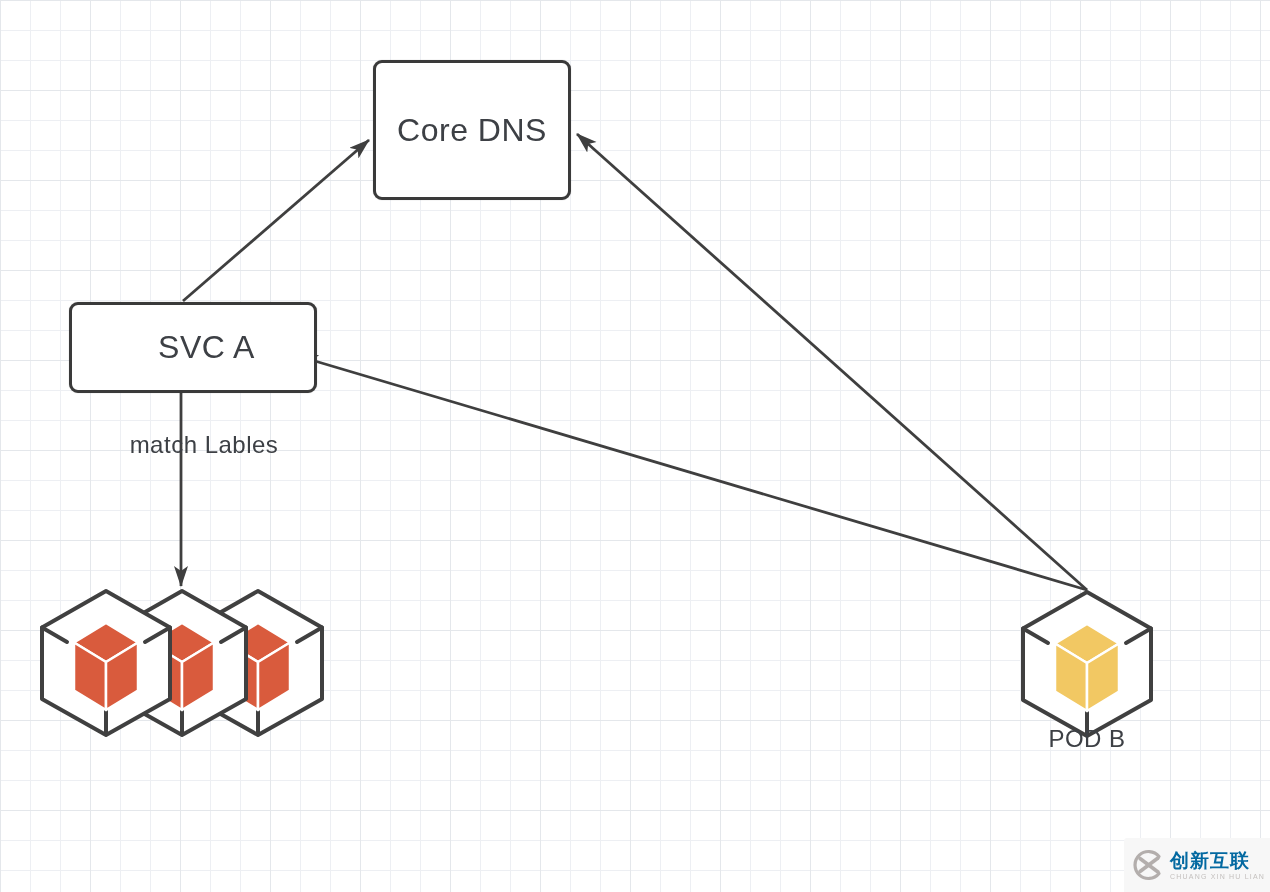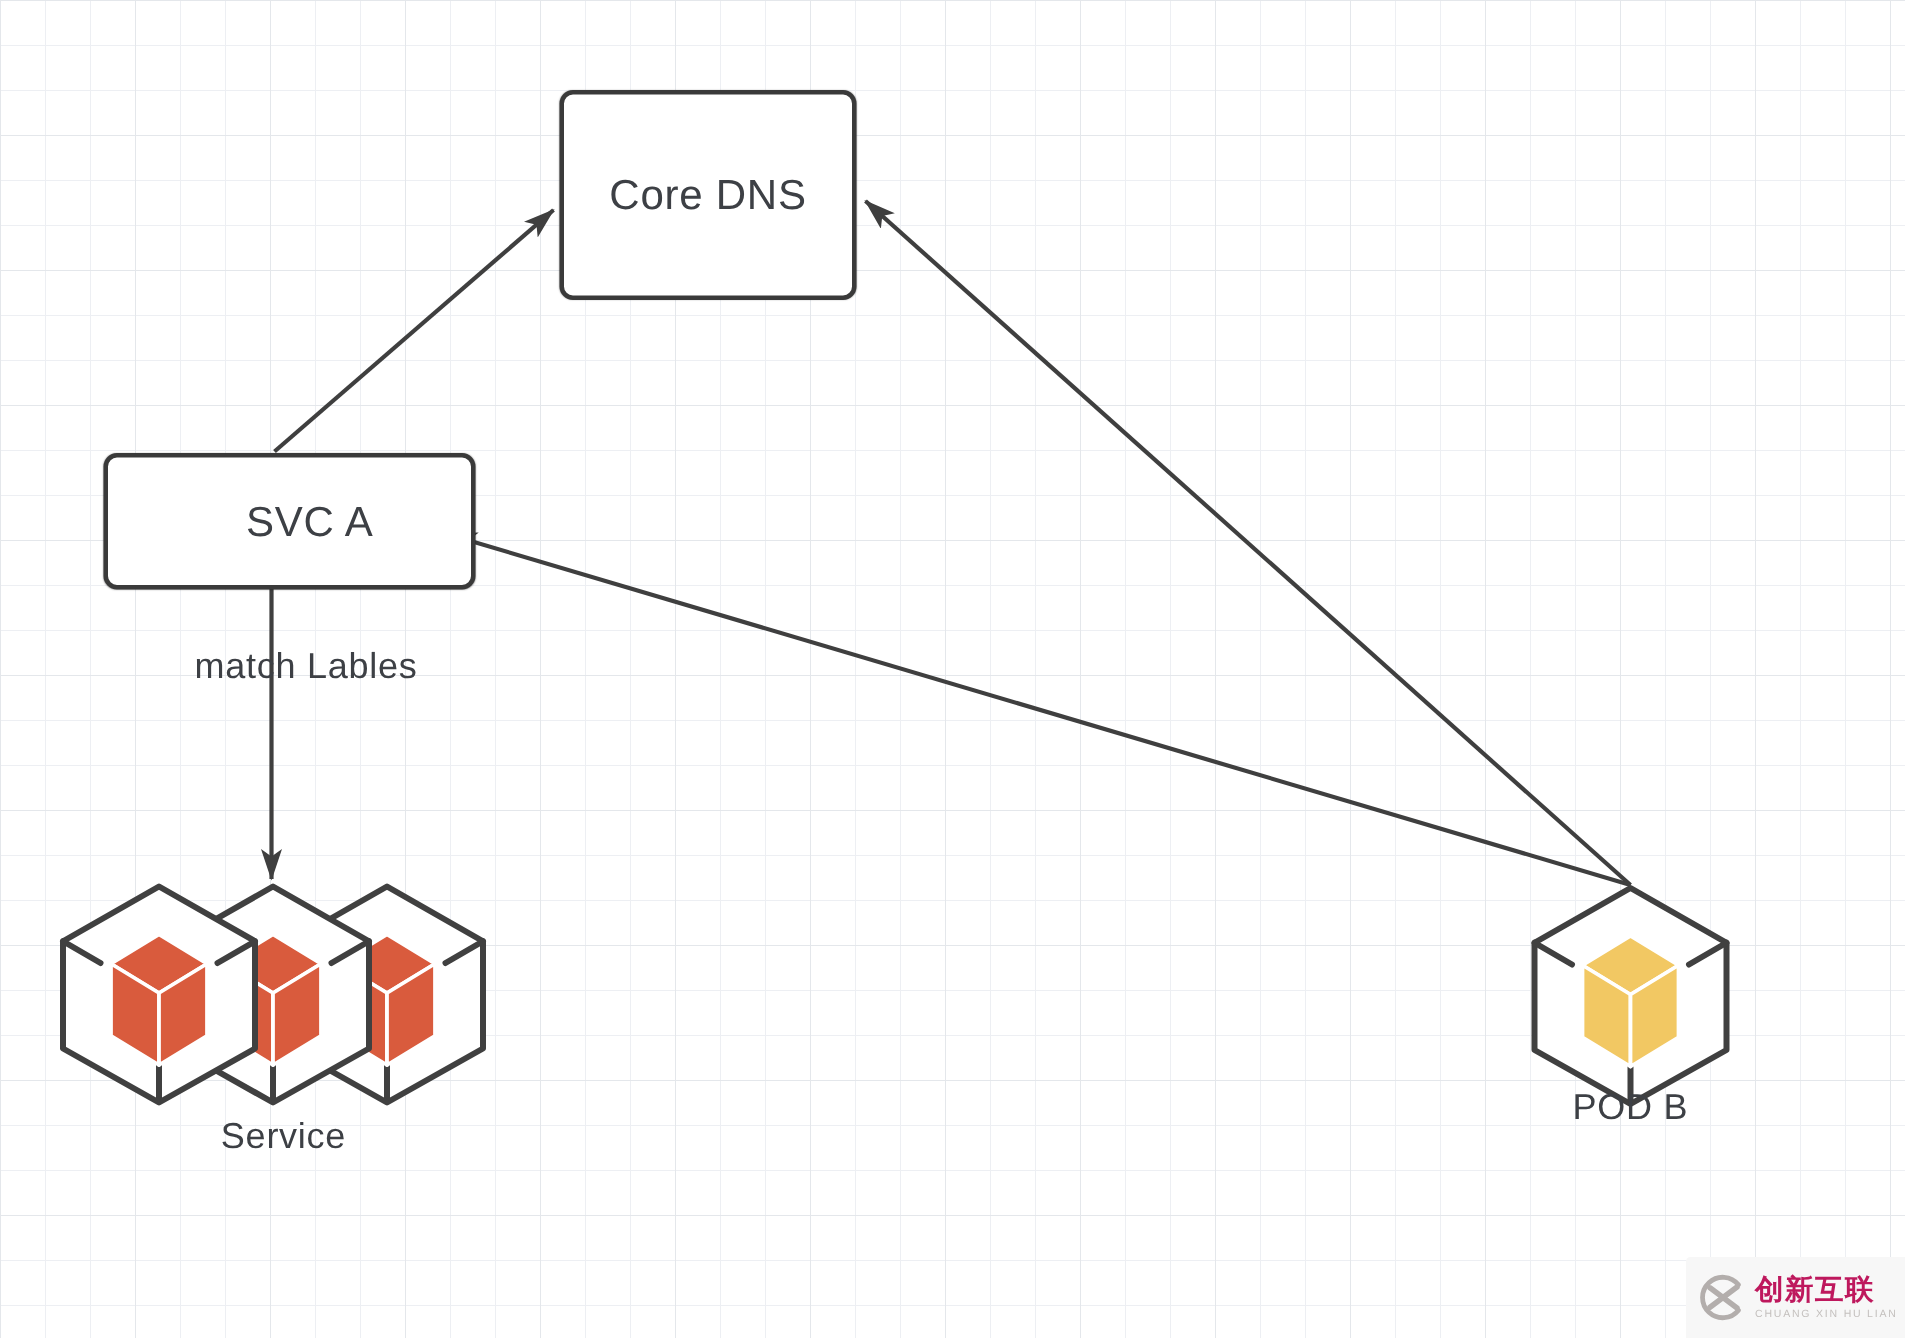--- a/index.html
+++ b/index.html
@@ -11,39 +11,39 @@
       linear-gradient(#e4e7eb 1px, transparent 1px),
       linear-gradient(90deg, #e4e7eb 1px, transparent 1px),
       linear-gradient(#edeff3 1px, transparent 1px),
       linear-gradient(90deg, #edeff3 1px, transparent 1px);
     background-size:90px 90px, 90px 90px, 30px 30px, 30px 30px;
   }
   svg.canvas{position:absolute;left:0;top:0;}
   .node{
     position:absolute;background:#ffffff;border:3px solid #3a3a3a;border-radius:9px;
     display:flex;align-items:center;justify-content:center;
-    font-size:28px;color:#3d4045;letter-spacing:0.5px;z-index:3;
+    font-size:32px;color:#3d4045;letter-spacing:0.5px;z-index:3;
     box-shadow:0 0 1px rgba(0,0,0,.35);
   }
   .node-core-dns{left:373px;top:60px;width:192px;height:134px;}
   .node-svc-a{left:69px;top:302px;width:215px;height:85px;padding-left:27px;}
   .floating-label{
     position:absolute;font-size:24px;color:#3d4045;text-align:center;z-index:4;
     letter-spacing:0.5px;
   }
   .edge-label{left:104px;top:431px;width:200px;}
   .pod-a-label{left:89px;top:742px;width:200px;line-height:32px;}
   .pod-b-label{left:1007px;top:725px;width:160px;}
   .watermark{
     position:absolute;right:0;bottom:0;width:146px;height:54px;background:#f7f7f7;
     border-radius:3px 0 0 0;display:flex;align-items:center;justify-content:flex-start;
     padding-left:8px;box-sizing:border-box;z-index:5;
   }
   .wm-text{display:flex;flex-direction:column;margin-left:6px;line-height:1;}
-  .wm-cn{font-size:19px;font-weight:bold;color:#be185d;letter-spacing:1px;}
+  .wm-cn{font-size:19px;font-weight:bold;color:#0369a1;letter-spacing:1px;}
   .wm-en{font-size:7px;color:#c4c0be;letter-spacing:1.2px;margin-top:3px;}
 </style>
 </head>
 <body>
 
 <svg class="canvas" width="1270" height="892" viewBox="0 0 1270 892">
   <defs>
     <marker id="arrow" markerUnits="userSpaceOnUse" markerWidth="26" markerHeight="18" refX="20" refY="7" orient="auto">
       <path d="M0,0 L21,7 L0,14 L5,7 Z" fill="#3f3f3f"></path>
     </marker>
@@ -78,21 +78,20 @@
   <span>Core DNS</span>
 </div>
 
 <div class="node node-svc-a">
   <span>SVC A</span>
 </div>
 
 <div class="floating-label edge-label">match Lables</div>
 
 <div class="floating-label pod-a-label">
-  <div>Service</div>
 </div>
 
 <div class="floating-label pod-b-label">POD B</div>
 
 <div class="watermark">
   <svg width="32" height="32" viewBox="-16 -16 32 32">
     <path d="M 11,-8.5 A 13.5,13.5 0 1 0 11,8.5" fill="none" stroke="#b3aeac" stroke-width="3.2" stroke-linecap="round"></path>
     <line x1="-8" y1="-6.5" x2="10" y2="7" stroke="#b3aeac" stroke-width="3.6" stroke-linecap="round"></line>
     <line x1="10" y1="-7" x2="-8" y2="6.5" stroke="#b3aeac" stroke-width="3.6" stroke-linecap="round"></line>
   </svg>

